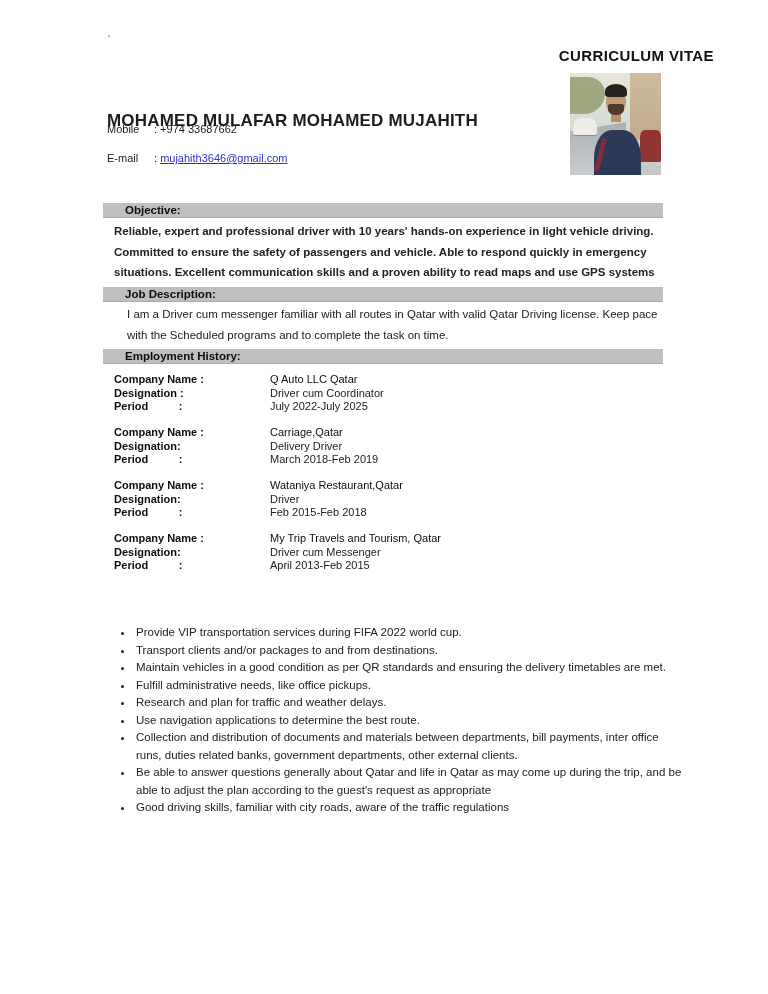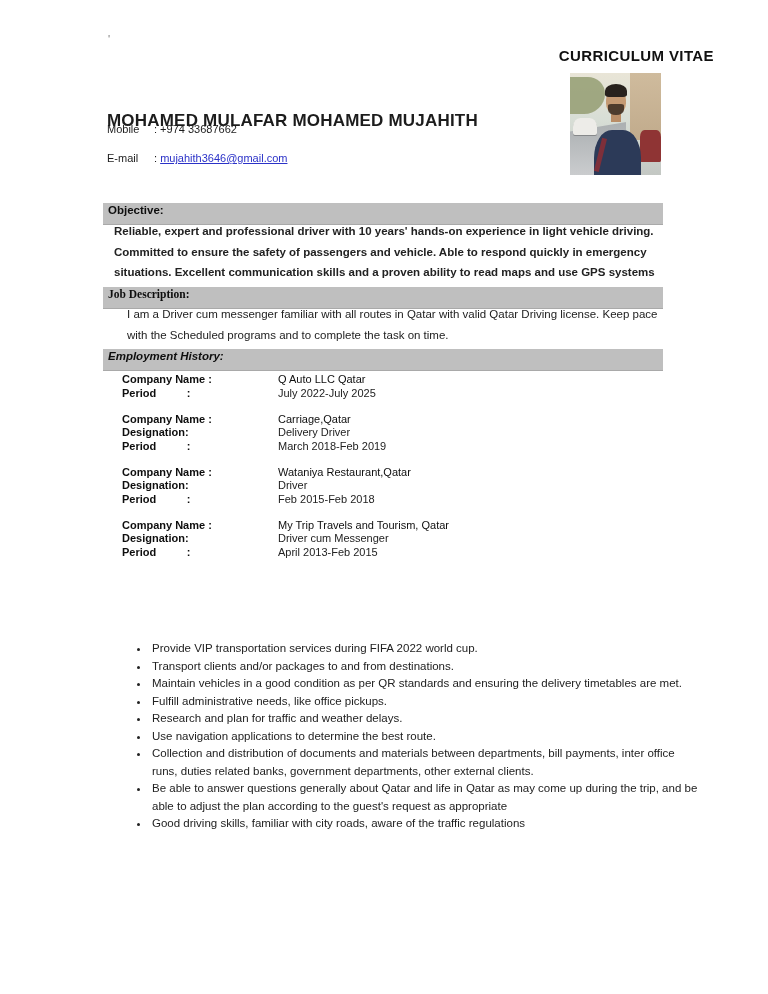--- a/index.html
+++ b/index.html
@@ -46,43 +46,43 @@
   .photo .neck { position:absolute; left:45%; top:37%; width:11%; height:11%; background:#b98c66; }
   .photo .face { position:absolute; left:40%; top:15%; width:21%; height:25%;
     background:#c49a74; border-radius:46% 46% 42% 42%; }
   .photo .hair { position:absolute; left:38.5%; top:11%; width:24%; height:13%;
     background:#27211d; border-radius:50% 50% 18% 18%; }
   .photo .beard { position:absolute; left:41.5%; top:30%; width:18%; height:11%;
     background:rgba(56,42,33,.85); border-radius:18% 18% 50% 50%; }
 
   
   .section-bar {
-    position:absolute; left:103px; width:560px; height:22px; background:#bfbfbf;
+    position:absolute; left:103px; width:560px; height:15px; background:#bfbfbf;
     border-bottom:1px solid #a9a9a9; box-sizing:border-box;
-    font-size:11.5px; font-weight:bold; line-height:14px; padding-left:5px; color:#0e0e0e;
+    font-size:11.5px; font-weight:bold; line-height:14px; padding-left:22px; color:#0e0e0e;
   }
   .bar-objective { top:203px; }
-  .bar-jobdesc { top:287px;font-family:Liberation Serif, serif; }
-  .bar-employment { top:349px;font-style:italic; }
+  .bar-jobdesc { top:287px; }
+  .bar-employment { top:349px; }
   .bar-duties { top:598px; }
 
   .para { position:absolute; left:114px; width:552px; font-size:11.5px; line-height:20.5px; color:#222; }
   .para-objective { top:221px;font-weight:bold; }
   .para-jobdesc { top:304px;margin-left:13px; }
 
   .employment { position:absolute; left:114px; top:373px; width:552px; font-size:11px; }
   .emp-entry { margin-bottom:12.5px; }
   .emp-row { display:flex; line-height:13.5px; }
-  .emp-label { width:156px; flex-shrink:0; font-weight:bold; white-space:pre; color:#0e0e0e;margin-left:8px; }
+  .emp-label { width:156px; flex-shrink:0; font-weight:bold; white-space:pre; color:#0e0e0e; }
   .emp-value { color:#222; }
   .emp-value.bold { font-weight:normal; color:#0e0e0e; }
 
   .duties-list {
     position:absolute; left:119px; top:624px; width:552px;
-    margin:16px; padding-left:15px; font-size:11.5px; line-height:17.5px; color:#222;
+    margin:0; padding-left:15px; font-size:11.5px; line-height:17.5px; color:#222;
   }
   .duties-list li { margin:0; padding-left:2px; }
 </style>
 </head>
 <body>
 
 <div class="page">
 
   <span class="corner-mark">'</span>
 
@@ -122,20 +122,24 @@
   <div class="section-bar bar-employment">Employment History:</div>
 
   <div class="employment">
 
     <div class="emp-entry">
       <div class="emp-row">
         <span class="emp-label">Company Name :</span>
         <span class="emp-value bold">Q Auto LLC Qatar</span>
       </div>
       <div class="emp-row">
+        <span class="emp-label">Designation :</span>
+        <span class="emp-value">Driver cum Coordinator</span>
+      </div>
+      <div class="emp-row">
         <span class="emp-label">Period          :</span>
         <span class="emp-value">July 2022-July 2025</span>
       </div>
     </div>
 
     <div class="emp-entry">
       <div class="emp-row">
         <span class="emp-label">Company Name :</span>
         <span class="emp-value bold">Carriage,Qatar</span>
       </div>

